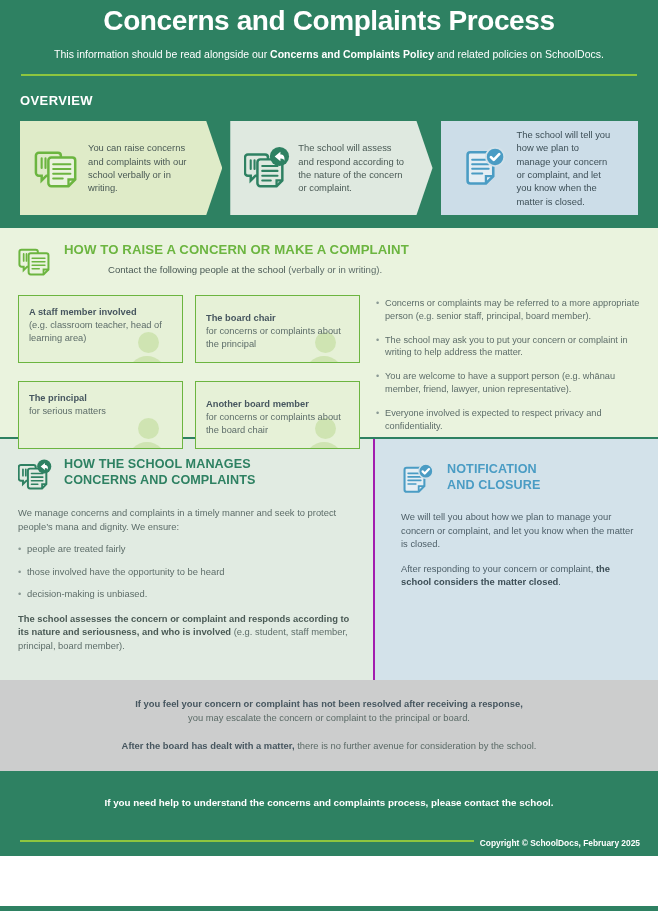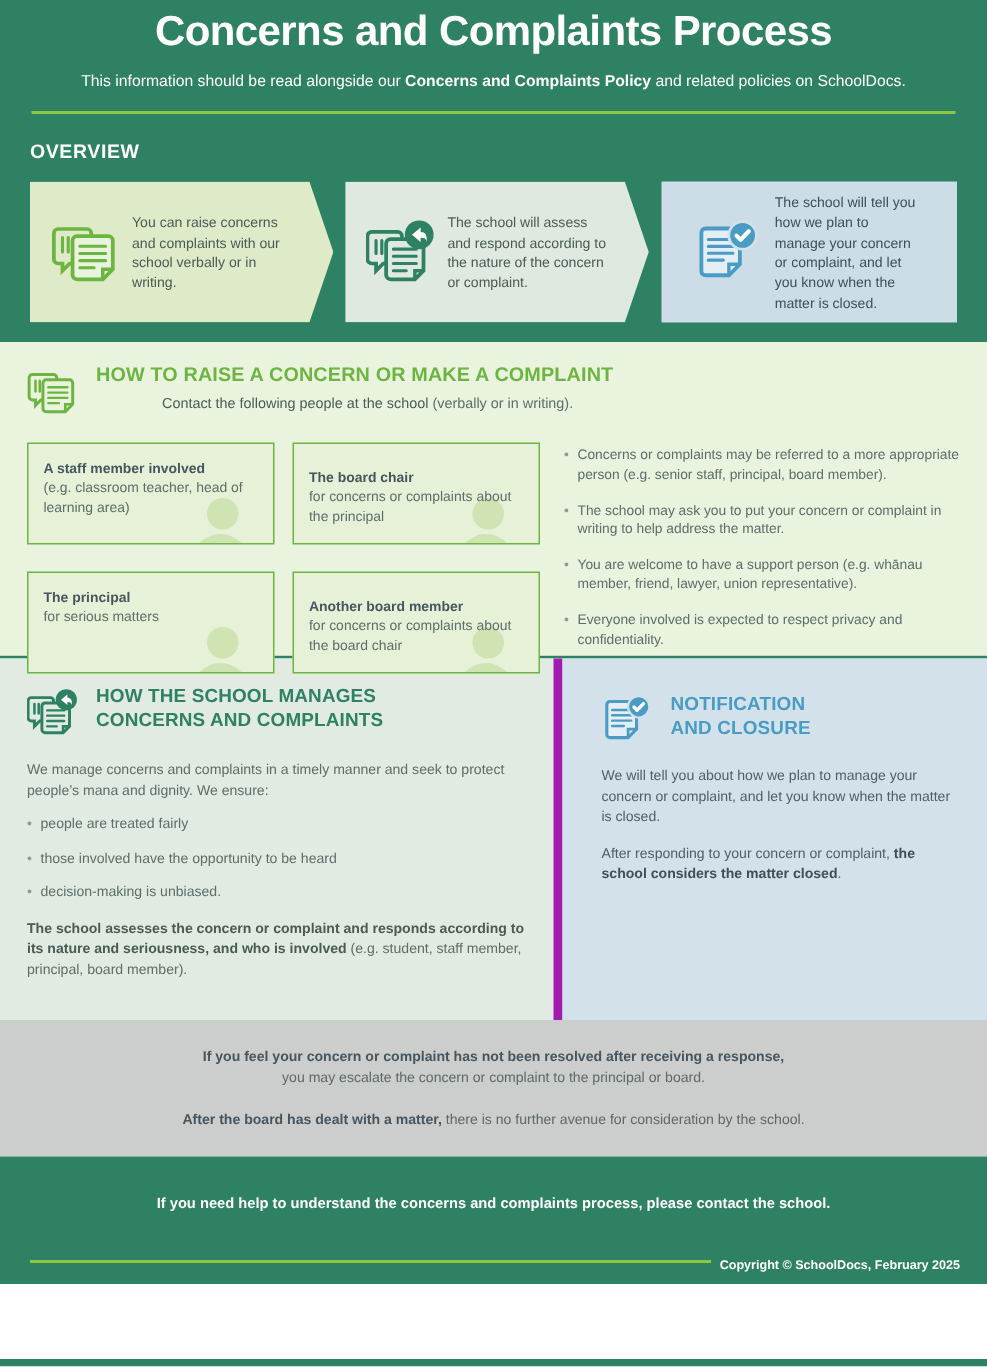--- a/index.html
+++ b/index.html
@@ -179,21 +179,21 @@
   }
   .note-item .dot { flex: 0 0 9px; color: #8b9a95; }
 
   
   .divider-h { height: 2px; background: #2e8162; }
   .twocol { display: flex; height: 241px; }
   .col-left {
     width: 375px;
     background: #e1ebe2;
     padding: 18px 18px 10px 18px;
-    border-right: 6px solid #a21caf;
+    border-right: 2px solid #a21caf;
   }
   .col-right {
     flex: 1;
     background: #d3e2ea;
     padding: 22px 20px 10px 26px;
   }
   .col-head { display: flex; align-items: flex-start; }
   .col-head .sec-icon { width: 34px; height: 34px; flex: 0 0 auto; margin-top: 1px; }
   .col-head .head-text { margin-left: 12px; }
   .sec-title-darkgreen {

